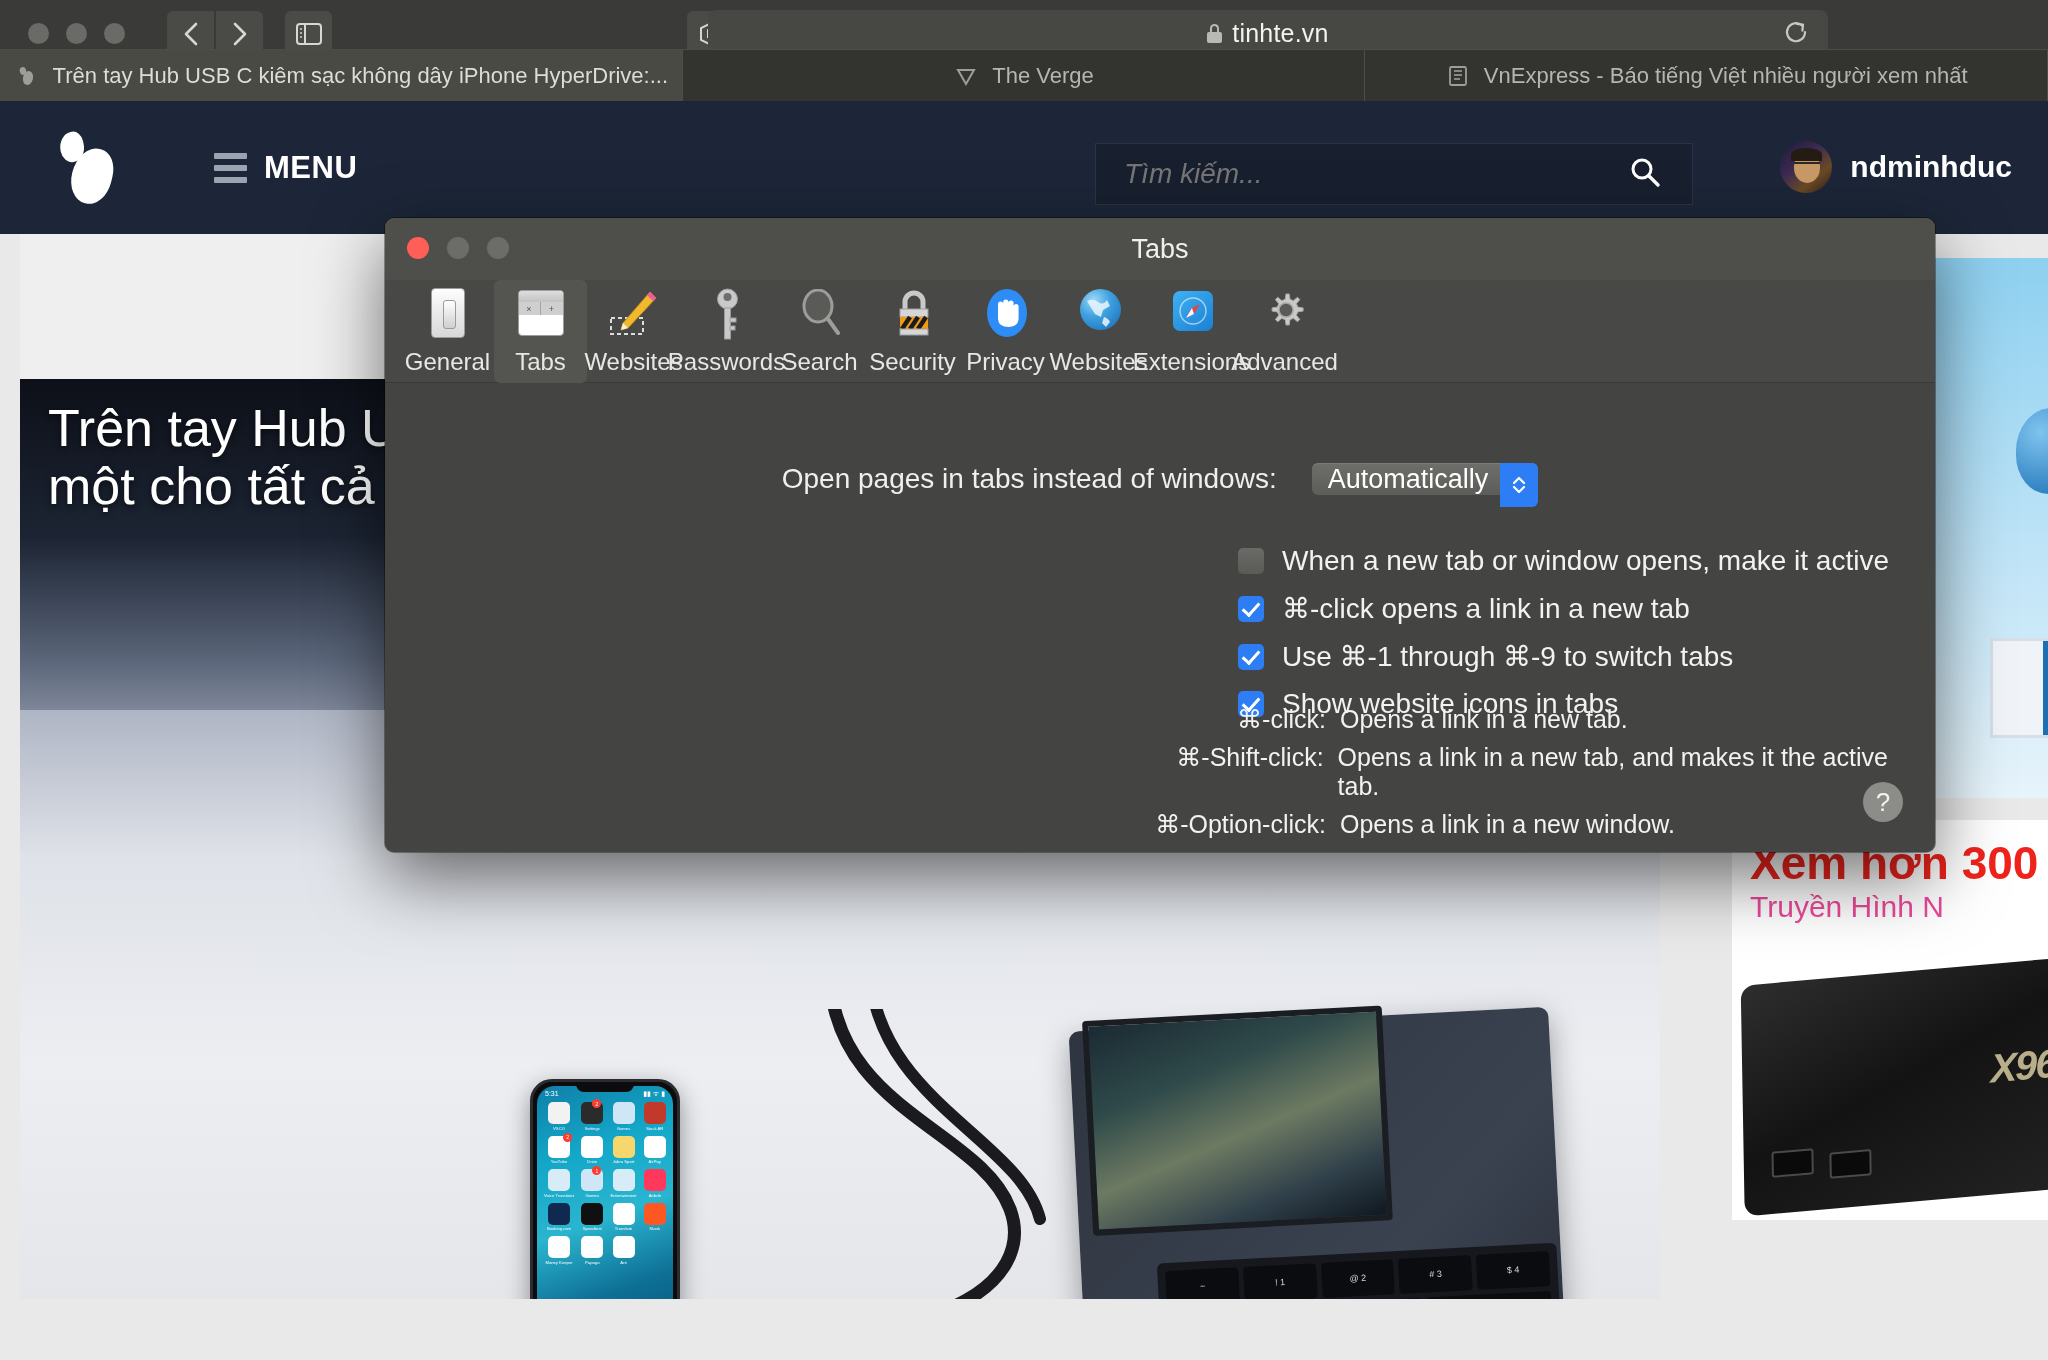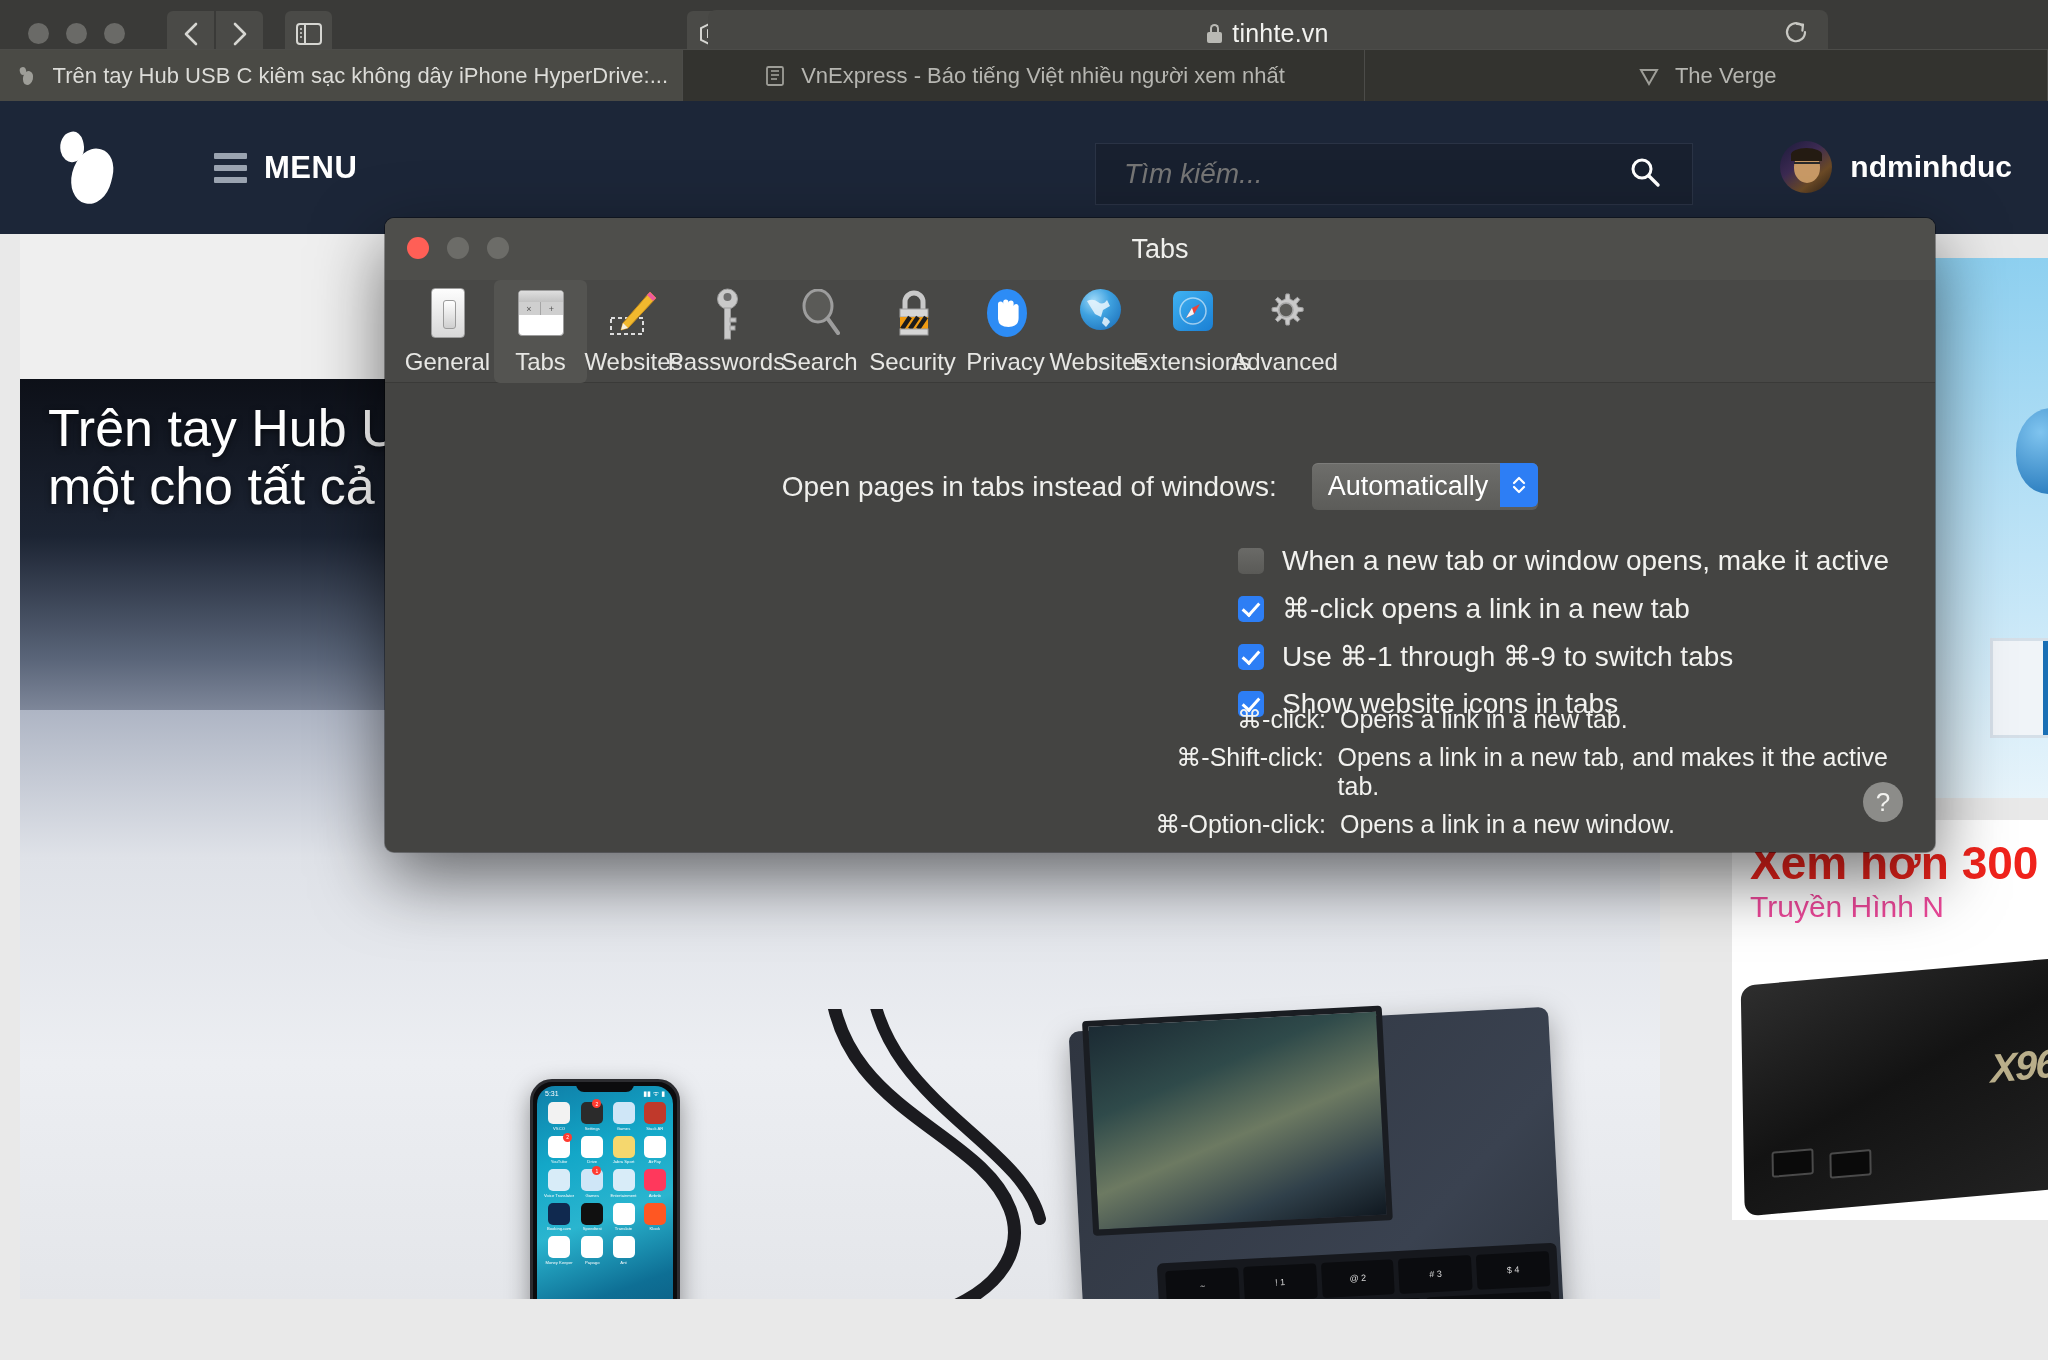--- a/index.html
+++ b/index.html
@@ -213,21 +213,21 @@
     background:radial-gradient(circle at 34% 28%,#9fd9f8 0%,#3fa2e0 40%,#1667b4 100%);}
   .ic-ext{ position:absolute; left:11px; top:7px; width:40px; height:40px; border-radius:7px;
     background:linear-gradient(140deg,#3fb2f2,#1a7fd4); }
   .ic-adv{ position:absolute; left:10px; top:4px; width:42px; height:44px;}
 
   .prefs-body{ position:relative; width:100%; height:469px; background:#444442; }
 
   .row-open{ position:absolute; left:0; top:80px; width:100%; display:flex; justify-content:center;
      align-items:center; gap:35px;}
   .row-open .lbl{ color:#efefec; font-size:28px; }
-  .popup{ position:relative; display:flex; align-items:center; height:47px;
+  .popup{ position:relative; display:flex; align-items:flex-end; height:32px;
      background:linear-gradient(180deg,#6e6e6b,#5c5c59); border-radius:6px; padding:0 50px 0 16px;
      box-shadow:0 1px 0 rgba(255,255,255,.10) inset;}
   .popup .val{ color:#fff; font-size:27px; white-space:nowrap; }
   .popup .arrows{ position:absolute; right:0; top:0; height:44px; width:38px;
      background:#2d7ef5; border-radius:0 6px 6px 0; display:flex; flex-direction:column;
      align-items:center; justify-content:center; gap:3px; color:#fff;}
 
   .checks{ position:absolute; left:853px; top:162px; }
   .chk{ display:flex; align-items:center; gap:18px; margin-bottom:15px; }
   .box{ width:26px; height:26px; border-radius:5px; flex:none; position:relative; }
@@ -320,39 +320,39 @@
 
   <div class="tabrow">
     <div class="tab active">
       <span class="favicon">
         <svg width="22" height="22" viewBox="0 0 22 22">
           <ellipse cx="7" cy="6" rx="3.2" ry="4" fill="#9e9e98" transform="rotate(-15 7 6)"></ellipse>
           <ellipse cx="12" cy="13" rx="5" ry="7" fill="#9e9e98" transform="rotate(14 12 13)"></ellipse>
         </svg>
       </span>
       <span>Trên tay Hub USB C kiêm sạc không dây iPhone HyperDrive:...</span>
+    </div>
+    <div class="tab">
+      <span class="favicon">
+        <svg width="22" height="22" viewBox="0 0 22 22">
+          <polygon points="3,5 19,5 11,19" fill="none" stroke="#9e9e98" stroke-width="2"></polygon>
+        </svg>
+      </span>
+      <span>The Verge</span>
     </div>
     <div class="tab">
       <span class="favicon">
         <svg width="22" height="22" viewBox="0 0 22 22">
           <rect x="3" y="2" width="16" height="18" rx="1.5" fill="none" stroke="#9e9e98" stroke-width="1.8"></rect>
           <line x1="7" y1="6" x2="15" y2="6" stroke="#9e9e98" stroke-width="1.6"></line>
           <line x1="7" y1="10" x2="15" y2="10" stroke="#9e9e98" stroke-width="1.6"></line>
           <line x1="7" y1="14" x2="13" y2="14" stroke="#9e9e98" stroke-width="1.6"></line>
         </svg>
       </span>
       <span>VnExpress - Báo tiếng Việt nhiều người xem nhất</span>
-    </div>
-    <div class="tab">
-      <span class="favicon">
-        <svg width="22" height="22" viewBox="0 0 22 22">
-          <polygon points="3,5 19,5 11,19" fill="none" stroke="#9e9e98" stroke-width="2"></polygon>
-        </svg>
-      </span>
-      <span>The Verge</span>
     </div>
   </div>
 
   <div class="site">
 
     <div class="site-header">
       <div class="site-logo">
         <div class="leaf-s"></div>
           <div class="leaf-l"></div>
       </div>

